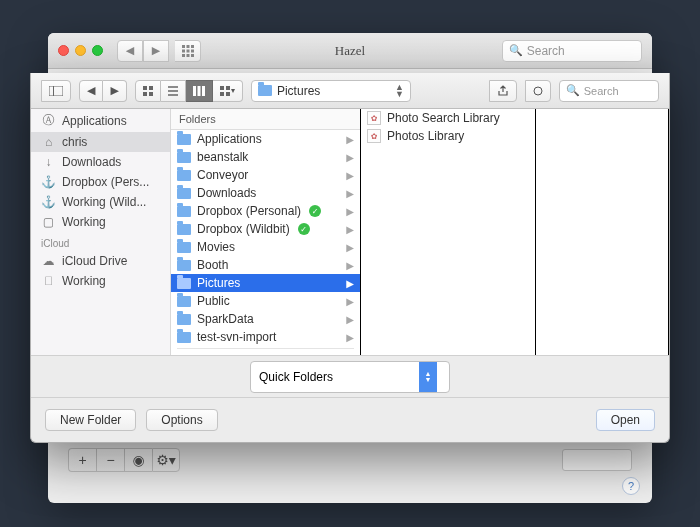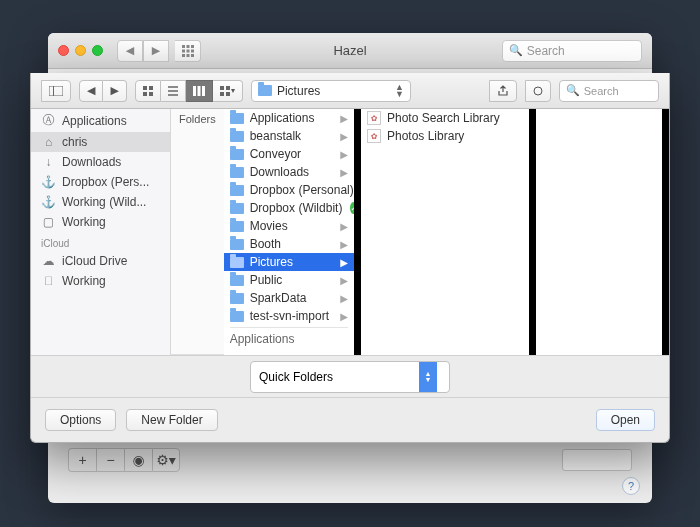--- a/index.html
+++ b/index.html
@@ -11,21 +11,21 @@
   .traffic { display: flex; gap: 6px; }
   .dot { width: 11px; height: 11px; border-radius: 50%; }
   .dot.red { background: #ff5f57; border:1px solid #e24640;}
   .dot.yellow { background: #ffbd2e; border:1px solid #e1a126;}
   .dot.green { background: #28c940; border:1px solid #1dad2c;}
   .bg-nav { display:flex; margin-left:14px; gap:0; }
   .bg-nav .seg { width:26px; height:22px; background:linear-gradient(#fdfdfd,#f1f1f1); border:1px solid #c8c8c8; display:flex; align-items:center; justify-content:center; font-size:11px; color:#888;}
   .bg-nav .seg:first-child{ border-radius:4px 0 0 4px;}
   .bg-nav .seg:last-child{ border-radius:0 4px 4px 0; border-left:none;}
   .bg-nav .grid-seg { margin-left:6px; border-radius:4px; border:1px solid #c8c8c8;}
-  .bg-title { position:absolute; left:50%; transform:translateX(-50%); font-size:13px; color:#4a4a4a; }
+  .bg-title { position:absolute; left:50%; transform:translateX(-50%); font-size:13px; color:#4a4a4a;font-family:Liberation Serif, serif; }
   .bg-search { margin-left:auto; width:140px; height:22px; background:#fff; border:1px solid #cacaca; border-radius:4px; display:flex; align-items:center; padding:0 6px; color:#9a9a9a; font-size:12px; gap:4px;}
   .mag { font-size:11px; }
 
   .bg-bottom-strip { position:absolute; bottom:28px; left:20px; right:20px; height:30px; display:flex; align-items:center; gap:0; }
   .bg-bottom-strip .btn-sq { width:28px; height:24px; border:1px solid #c8c8c8; background:linear-gradient(#fdfdfd,#f0f0f0); display:flex; align-items:center; justify-content:center; font-size:14px; color:#555; border-right:none;}
   .bg-bottom-strip .btn-sq:first-child{border-radius:4px 0 0 4px;}
   .bg-bottom-strip .btn-sq.last{border-right:1px solid #c8c8c8; border-radius:0 4px 4px 0;}
   .bg-bottom-strip .filler { flex:1;}
   .bg-bottom-strip .sel { width:70px; height:22px; border:1px solid #ccc; border-radius:3px; background:#fff; margin-left:4px;}
   .help-badge { position:absolute; bottom:8px; right:12px; width:18px; height:18px; border-radius:50%; border:1px solid #b8c8e0; color:#4a80c8; font-size:11px; display:flex; align-items:center; justify-content:center; background:#fff;}
@@ -47,21 +47,21 @@
   .tb-spacer { flex:1; }
   .dlg-search { width:100px; height:22px; background:#fff; border:1px solid #c1c1c1; border-radius:4px; display:flex; align-items:center; padding:0 6px; font-size:11px; color:#999; gap:4px;}
 
   .dlg-body { flex:1; display:flex; background:#fff; border-bottom:1px solid #d0d0d0; overflow:hidden;}
   .sidebar { width:140px; background:#f6f5f7; border-right:1px solid #d8d8d8; font-size:12px; overflow:hidden;}
   .sb-header { color:#8a8a8a; font-size:10px; padding:6px 10px 2px; font-weight:500;}
   .sb-item { display:flex; align-items:center; gap:6px; padding:3px 10px; color:#454545; cursor:default; white-space:nowrap; overflow:hidden; text-overflow:ellipsis;}
   .sb-item.selected { background:#dddde0; }
   .sb-icon { width:15px; display:flex; justify-content:center; color:#7b7b7b; font-size:12px;}
 
-  .column { border-right:7px solid #000000; display:flex; flex-direction:row; overflow:hidden;}
+  .column { border-right:1px solid #000000; display:flex; flex-direction:column; overflow:hidden;}
   .col-header { font-size:11px; color:#555; padding:4px 8px; border-bottom:1px solid #dedede; background:#fafafa;}
   .col-list { flex:1; overflow:hidden; position:relative;}
   .col-row { display:flex; align-items:center; padding:2px 6px; font-size:12px; color:#333; gap:6px; white-space:nowrap;}
   .col-row.selected { background:#2b6eea; color:#fff; }
   .col-row.selected .chev { color:#fff; }
   .col-row .chev { margin-left:auto; color:#a8a8a8; font-size:10px;}
   .col-row .badge-green { width:12px; height:12px; border-radius:50%; background:#3bbf4a; color:#fff; font-size:8px; display:flex; align-items:center; justify-content:center; margin-left:2px;}
   .col1 { width:190px; }
   .col2 { width:175px; }
   .col3 { flex:1; }
@@ -340,18 +340,18 @@
     <div class="popup">
       <span class="cap">Quick Folders</span>
       <span class="knob">
           <span>▲</span>
           <span>▼</span>
         </span>
     </div>
   </div>
 
   <div class="dlg-bottom">
+    <div class="push-btn">New Folder</div>
     <div class="push-btn">Options</div>
-    <div class="push-btn">New Folder</div>
     <div class="spacer"></div>
     <div class="push-btn primary">Open</div>
   </div>
 </div>
 
 </body></html>

